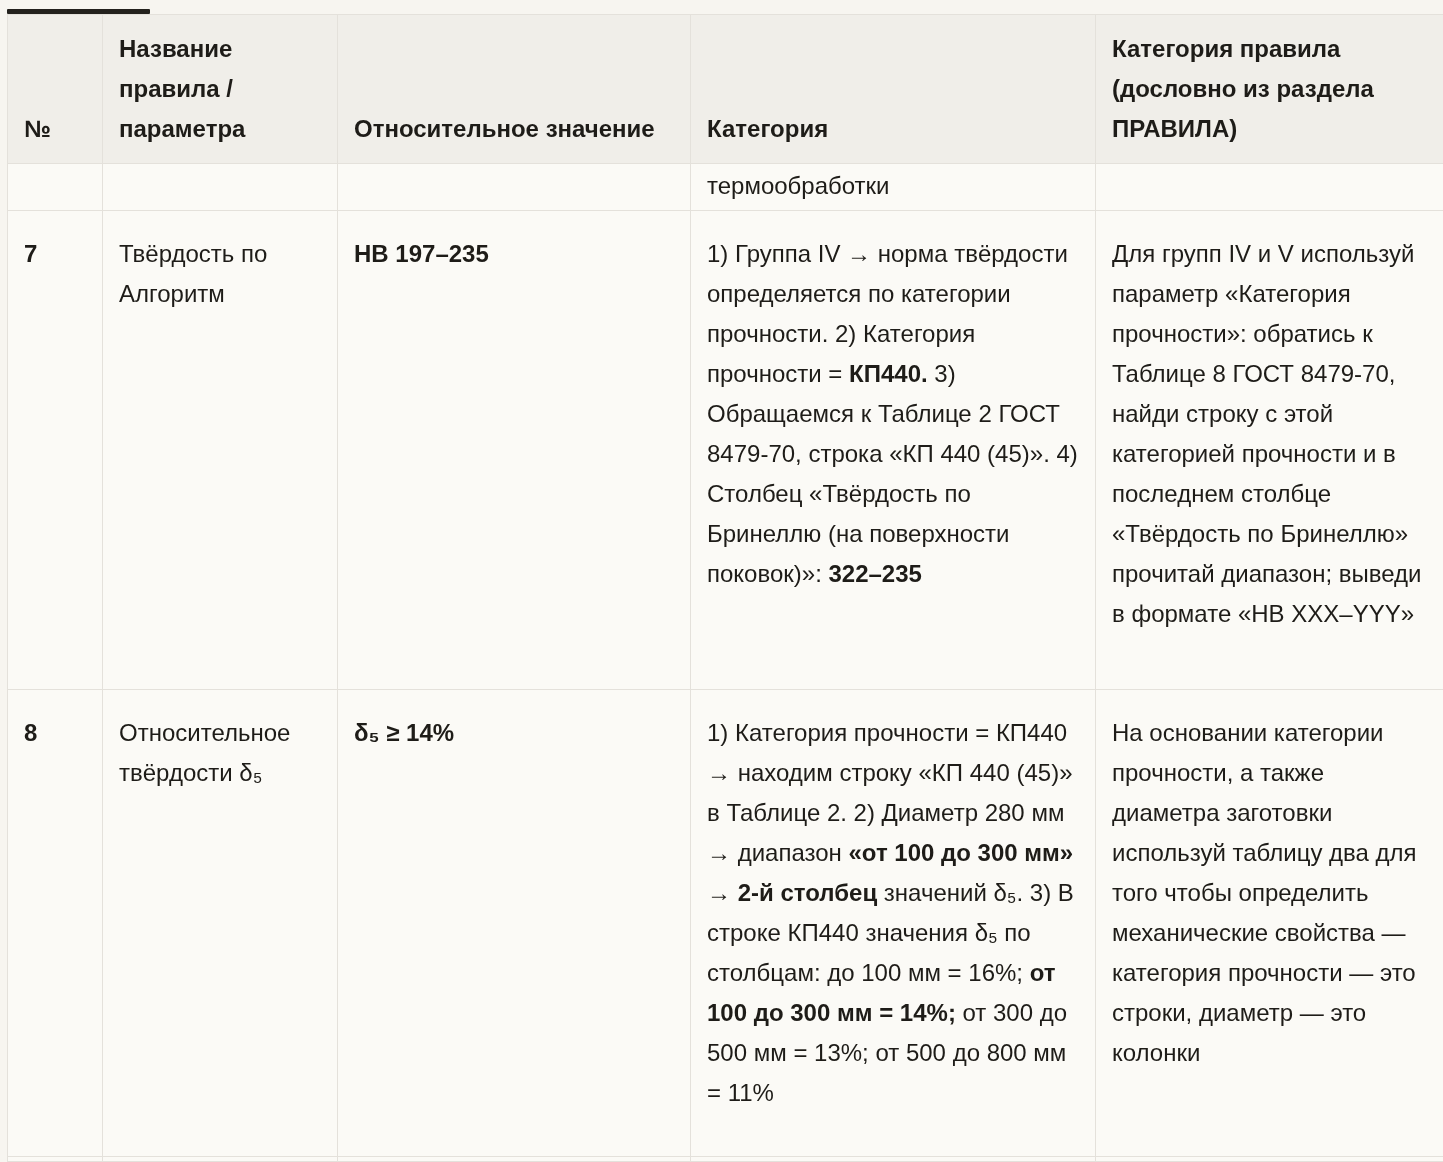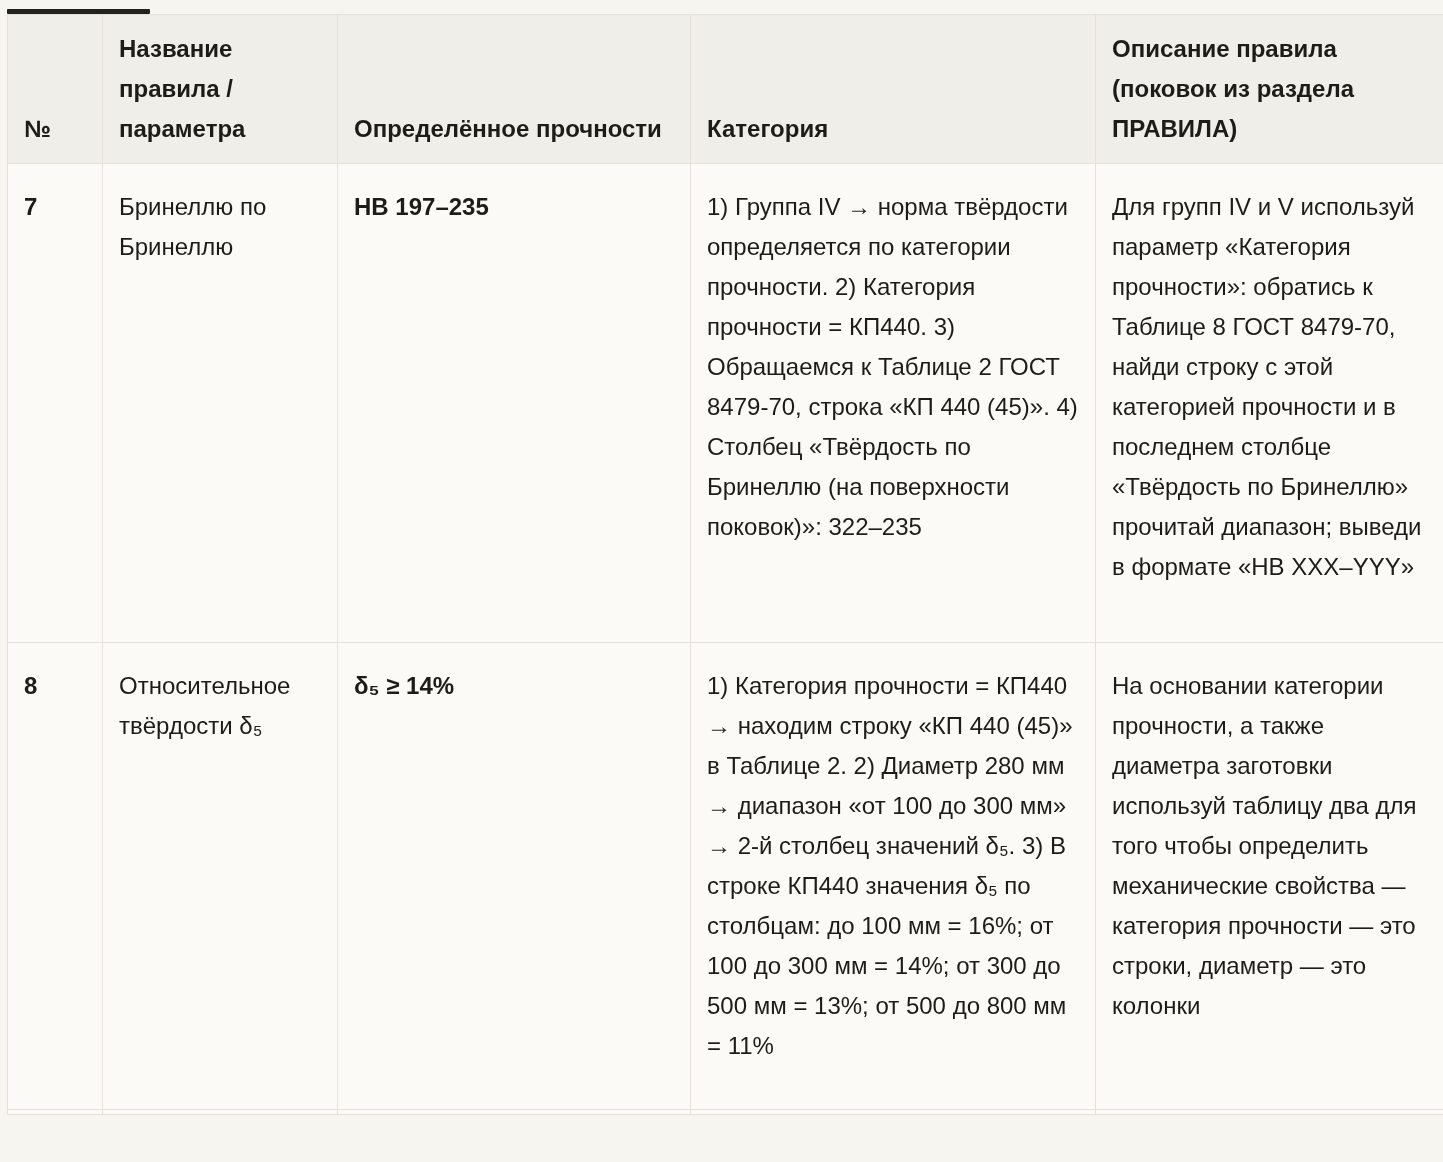--- a/index.html
+++ b/index.html
@@ -52,50 +52,57 @@
     padding: 23px 16px;
   }
   tr.partial-top td {
     padding-top: 2px;
     padding-bottom: 4px;
   }
   tr.partial-bottom td {
     padding: 0 16px;
   }
   td.num, td.value { font-weight: bold; }
-  .b { font-weight: normal; text-align: center; }
+  .b { font-weight: bold; text-align: center; }
 </style>
 </head>
 <body>
 
 <div id="page">
 
   <div id="scroll-thumb"></div>
 
   <table class="rules">
     <colgroup>
       <col style="width:95px">
       <col style="width:235px">
       <col style="width:353px">
       <col style="width:405px">
       <col style="width:348px">
     </colgroup>
     <thead>
       <tr style="height:149px;">
         <th>№</th>
         <th>Название правила / параметра</th>
-        <th>Определённое прочности</th>
+        <th>Относительное значение</th>
         <th>Категория</th>
-        <th>Описание правила (поковок из раздела ПРАВИЛА)</th>
+        <th>Категория правила (дословно из раздела ПРАВИЛА)</th>
       </tr>
     </thead>
     <tbody>
+      <tr class="partial-top" style="height:46px;">
+        <td class="num"></td>
+        <td></td>
+        <td class="value"></td>
+        <td><span>термообработки</span></td>
+        <td></td>
+      </tr>
       <tr style="height:479px;">
         <td class="num">7</td>
-        <td>Бринеллю по Бринеллю</td>
+        <td>Твёрдость по Алгоритм</td>
         <td class="value">НВ 197–235</td>
         <td><span>1) Группа IV → норма твёрдости определяется по категории прочности. 2) Категория прочности = </span><span class="b">КП440.</span><span> 3) Обращаемся к Таблице 2 ГОСТ 8479-70, строка «КП 440 (45)». 4) Столбец «Твёрдость по Бринеллю (на поверхности поковок)»: </span><span class="b">322–235</span></td>
         <td>Для групп IV и V используй параметр «Категория прочности»: обратись к Таблице 8 ГОСТ 8479-70, найди строку с этой категорией прочности и в последнем столбце «Твёрдость по Бринеллю» прочитай диапазон; выведи в формате «НВ XXX–YYY»</td>
       </tr>
       <tr style="height:467px;">
         <td class="num">8</td>
         <td>Относительное твёрдости δ₅</td>
         <td class="value">δ₅ ≥ 14%</td>
         <td><span>1) Категория прочности = КП440 → находим строку «КП 440 (45)» в Таблице 2. 2) Диаметр 280 мм → диапазон </span><span class="b">«от 100 до 300 мм» → 2-й столбец</span><span> значений δ₅. 3) В строке КП440 значения δ₅ по столбцам: до 100 мм = 16%; </span><span class="b">от 100 до 300 мм = 14%;</span><span> от 300 до 500 мм = 13%; от 500 до 800 мм = 11%</span></td>
         <td>На основании категории прочности, а также диаметра заготовки используй таблицу два для того чтобы определить механические свойства — категория прочности — это строки, диаметр — это колонки</td>

